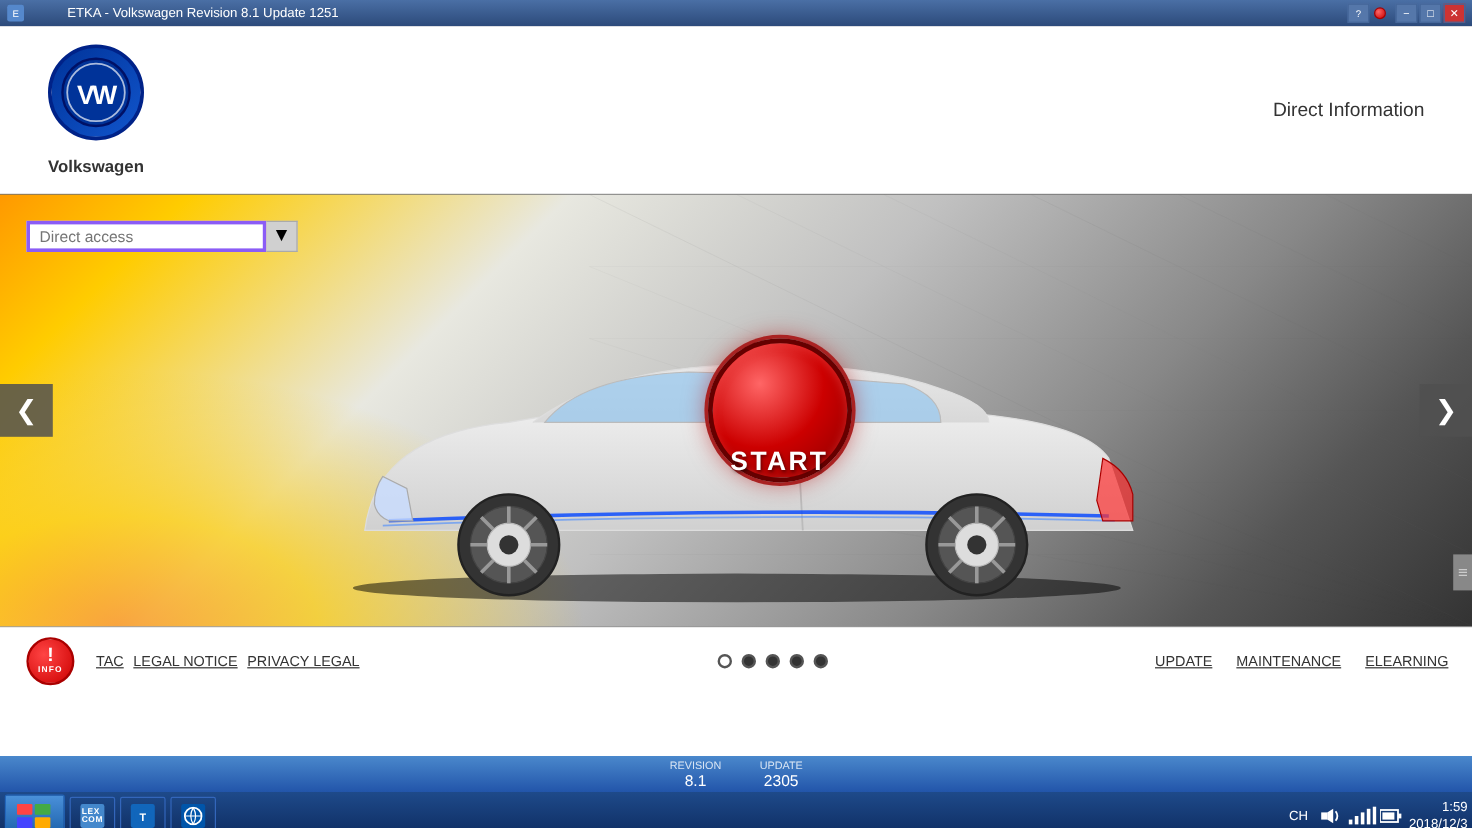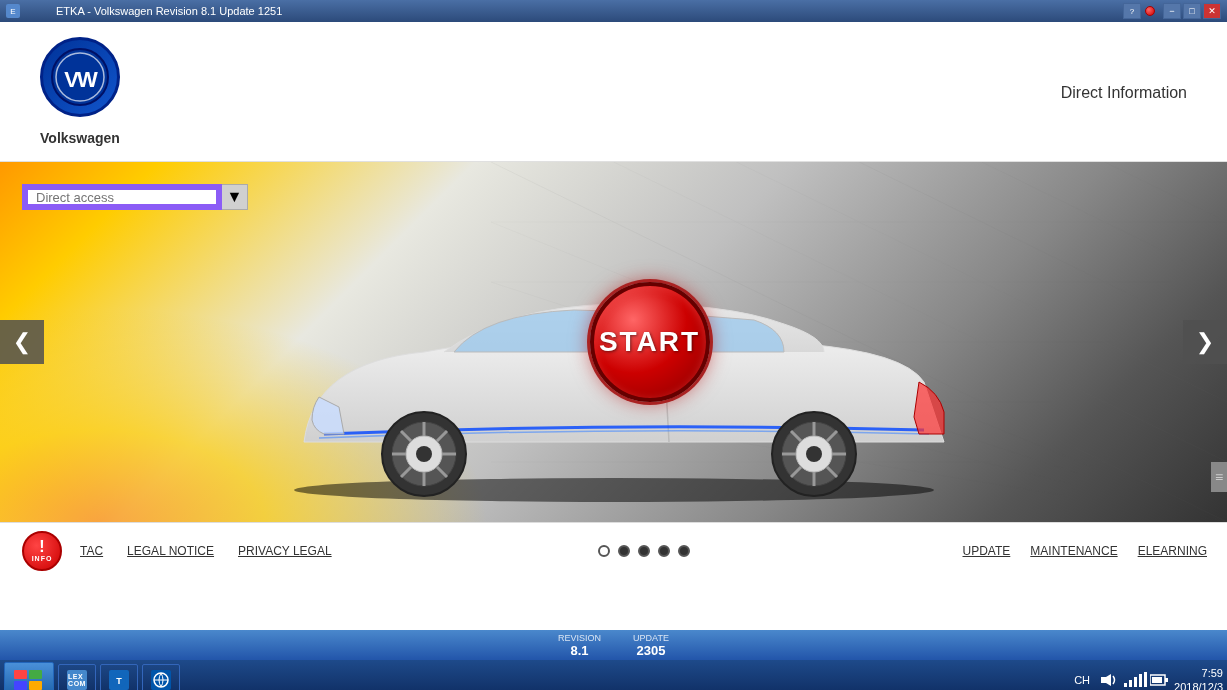--- a/index.html
+++ b/index.html
@@ -149,21 +149,21 @@
     .direct-access-container {
       position: absolute;
       top: 22px;
       left: 22px;
       display: flex;
       align-items: center;
     }
     .direct-access-input {
       width: 200px;
       height: 26px;
-      border: 6px solid #8b5cf6;
+      border: 3px solid #8b5cf6;
       padding: 0 8px;
       font-size: 13px;
       color: #333;
       background: white;
       outline: none;
     }
     .direct-access-arrow {
       width: 26px; height: 26px;
       background: #d0d0d0;
       border: 1px solid #aaa;
@@ -198,24 +198,24 @@
     }
     .start-button {
       width: 120px; height: 120px;
       border-radius: 50%;
       background: radial-gradient(circle at 35% 30%, #ff6666, #cc0000 50%, #880000 100%);
       border: 4px solid #660000;
       box-shadow: 
         0 0 0 3px #aa2222,
         0 0 20px rgba(180,0,0,0.6),
         inset 0 2px 8px rgba(255,100,100,0.4);
-      display: flex; align-items: center; justify-content: center;
-      cursor: pointer;
-      color: white;
-      font-size: 28px;
+      display: flex; align-items: flex-end; justify-content: center;
+      cursor: pointer;
+      color: white;
+      font-size: 22px;
       font-weight: bold;
       letter-spacing: 2px;
       text-shadow: 1px 1px 3px rgba(0,0,0,0.5);
     }
 
     
     .footer {
       height: 56px;
       background: white;
       border-top: 1px solid #ddd;
@@ -235,21 +235,21 @@
       background: radial-gradient(circle at 35% 35%, #ff4444, #cc0000);
       border: 2px solid #aa0000;
       display: flex; align-items: center; justify-content: center;
       flex-direction: column;
       color: white;
       font-weight: bold;
     }
     .info-exclaim { font-size: 16px; line-height: 1; }
     .info-label { font-size: 7px; letter-spacing: 1px; }
     .footer-links {
-      display: flex; gap: 24px; align-items: center;
+      display: flex; gap: 8px; align-items: center;
       flex: 1;
     }
     .footer-link {
       font-size: 12px;
       color: #333;
       text-decoration: underline;
       cursor: pointer;
     }
     .carousel-dots {
       display: flex; gap: 8px; align-items: center;
@@ -345,21 +345,21 @@
       align-items: center;
       justify-content: center;
       gap: 32px;
       color: white;
       font-size: 11px;
     }
     .status-item {
       text-align: center;
     }
     .status-label { font-size: 9px; opacity: 0.8; }
-    .status-value { font-size: 13px; font-weight: bold; }
+    .status-value { font-size: 13px; font-weight: normal; }
 
     
     .scroll-hint {
       position: absolute;
       right: 0;
       bottom: 30px;
       width: 16px;
       height: 30px;
       background: #888;
       display: flex; align-items: center; justify-content: center;
@@ -625,17 +625,17 @@
         <rect x="16" y="2" width="3" height="13" fill="white"></rect>
         <rect x="21" y="0" width="3" height="15" fill="white"></rect>
       </svg>
       <svg width="18" height="16" viewBox="0 0 18 16">
         <rect x="0" y="3" width="15" height="10" fill="none" stroke="white" stroke-width="1.5"></rect>
         <rect x="15" y="6" width="3" height="4" fill="white"></rect>
         <rect x="2" y="5" width="10" height="6" fill="white"></rect>
       </svg>
     </div>
     <div class="taskbar-clock">
-      <div>7:59</div>
+      <div>1:59</div>
       <div>2018/12/3</div>
     </div>
   </div>
 </div>
 
 </body></html>

